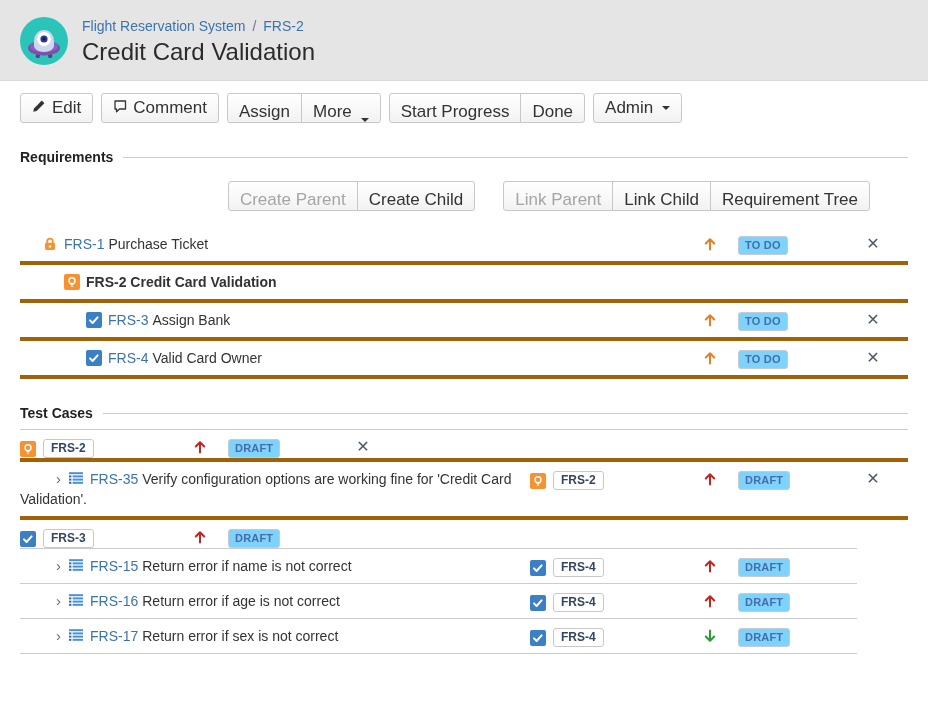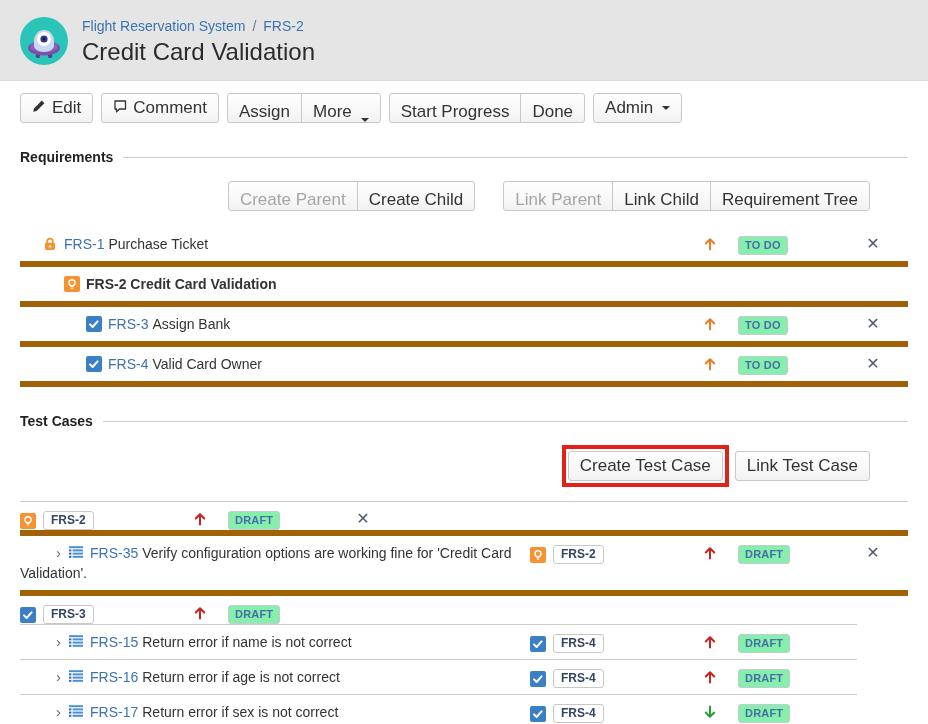--- a/index.html
+++ b/index.html
@@ -30,35 +30,35 @@
   .section-heading { display:flex; align-items:center; gap:10px; margin-top:26px; }
   .section-heading .label { font-size:14px; font-weight:bold; color:#222; white-space:nowrap; }
   .section-heading .rule { flex:1; height:1px; background:#cecece; }
   .actions { display:flex; justify-content:flex-end; align-items:center; padding:16px 38px 8px 0; gap:28px; }
   .actions.tc { gap:6px; padding-bottom:6px; }
   .red-box { border:4px solid #e32119; padding:2px; display:inline-flex; }
 
   
   .tbl { margin-top:8px; font-size:14px; }
   .tbl.tc-tbl { border-top:1px solid #cccccc; }
-  .row { display:flex; align-items:flex-start; border-bottom:6px solid #a16207; }
+  .row { display:flex; align-items:flex-start; border-bottom:4px solid #a16207; }
   .row.short-border { border-bottom:none; background:linear-gradient(#cccccc,#cccccc) no-repeat left bottom; background-size:calc(100% - 51px) 1px; padding-bottom:1px; }
   .row .content { flex:1 1 auto; padding:7px 0; line-height:20px; min-width:0; }
   .cell { flex:0 0 auto; padding-top:9px; }
   .col-link { width:160px; display:flex; align-items:center; gap:7px; }
   .col-arrow { width:40px; display:flex; justify-content:center; }
   .col-status { width:108px; padding-left:8px; }
   .col-close { width:70px; text-align:center; }
   .type-icon { display:inline-block; width:16px; height:16px; vertical-align:-3px; margin-right:6px; }
   .type-icon svg { display:block; }
   .key-link { color:#3b73af; text-decoration:none; margin-right:4px; cursor:pointer; }
   .summary { color:#333; }
   .row.current .content { font-weight:bold; }
   .chevron { color:#5e6c84; font-size:15px; margin:0 7px 0 36px; cursor:pointer; display:inline-block; }
-  .lozenge { display:inline-block; border:1px solid #c4cbd4; border-radius:3px; background:#86efac; color:#486ca8; font-size:11px; font-weight:bold; padding:2px 6px; line-height:13px; letter-spacing:.2px; white-space:nowrap; }
+  .lozenge { display:inline-block; border:1px solid #c4cbd4; border-radius:3px; background:#7dd3fc; color:#486ca8; font-size:11px; font-weight:bold; padding:2px 6px; line-height:13px; letter-spacing:.2px; white-space:nowrap; }
   .key-badge { display:inline-block; border:1px solid #c8c8c8; border-radius:3px; background:#fff; color:#344563; font-size:12px; font-weight:bold; padding:1px 7px; line-height:15px; cursor:pointer; }
   .close-x { color:#4f5a6b; font-size:16px; line-height:16px; cursor:pointer; display:inline-block; }
   .arrow-ic { display:inline-block; width:16px; height:16px; }
 </style>
 </head>
 <body>
 
 <div class="page">
 
   <div class="header">
@@ -192,26 +192,20 @@
           <div class="cell col-close"><span class="close-x">✕</span></div>
         </div>
       </div>
   </div>
 
   <div class="section">
     <div class="section-heading">
       <span class="label">Test Cases</span>
         <span class="rule"></span>
     </div>
-    <div class="actions tc">
-      <span class="red-box">
-        <button class="btn">Create Test Case</button>
-      </span>
-      <button class="btn">Link Test Case</button>
-    </div>
     <div class="tbl tc-tbl" id="tc-table">
         <div class="row">
           <div class="cell col-link">
             <span class="type-icon" style="margin-right:0">
               <svg width="16" height="16" viewBox="0 0 16 16">
                 <rect width="16" height="16" rx="2" fill="#f79232"></rect>
                 <circle cx="8" cy="6.8" r="3" fill="none" stroke="#fff" stroke-width="1.4"></circle>
                 <rect x="6.6" y="9.8" width="2.8" height="1.2" fill="#fff"></rect>
                 <rect x="6.9" y="11.6" width="2.2" height="1.1" fill="#fff"></rect>
               </svg>

